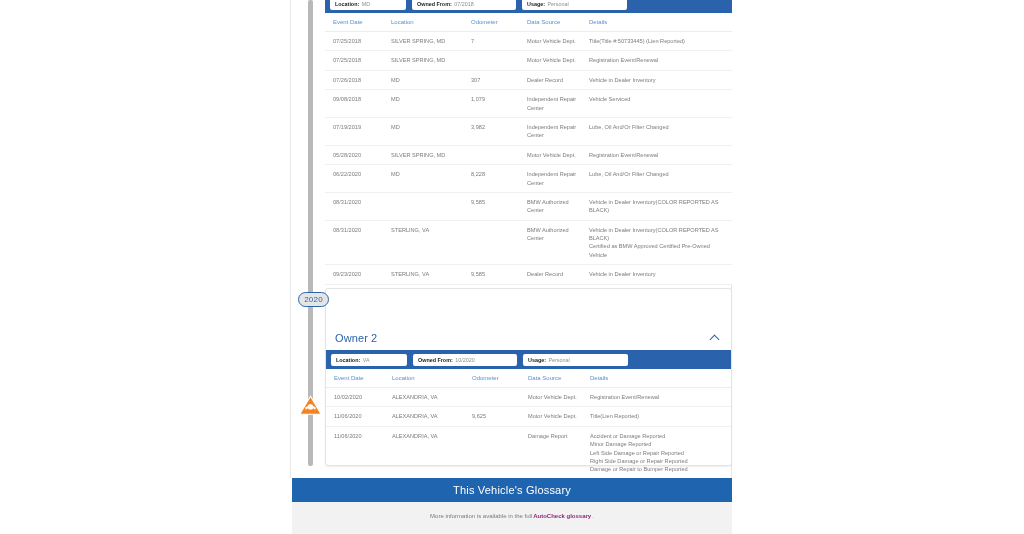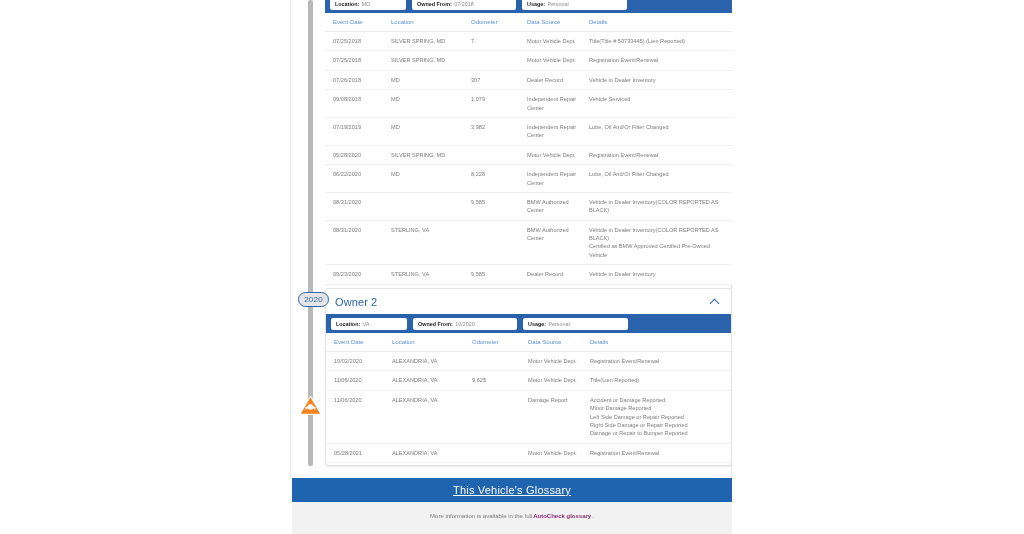--- a/index.html
+++ b/index.html
@@ -89,20 +89,21 @@
     box-shadow: 0 1px 2px rgba(0,0,0,.07);
     height: 178px;
   }
   .owner-head {
     height: 25px;
     display: flex;
     align-items: center;
     justify-content: space-between;
     padding: 0 10px 0 9px;
     box-sizing: border-box;
+    margin-top: 36px;
   }
   .owner-title {
     color: #2c64ad;
     font-size: 11px;
     letter-spacing: .1px;
   }
   .chevron-up {
     width: 11px;
     height: 7px;
     position: relative;
@@ -192,21 +193,20 @@
   }
   .glossary-head {
     background: #1f64ae;
     height: 24px;
     color: #ffffff;
     font-size: 11px;
     display: flex;
     align-items: center;
     justify-content: center;
     letter-spacing: .2px;
-    text-decoration: underline;
   }
   .glossary-body {
     height: 32px;
     display: flex;
     align-items: flex-start;
     justify-content: center;
     padding-top: 11px;
     box-sizing: border-box;
     font-size: 6px;
     color: #7a7a7a;

